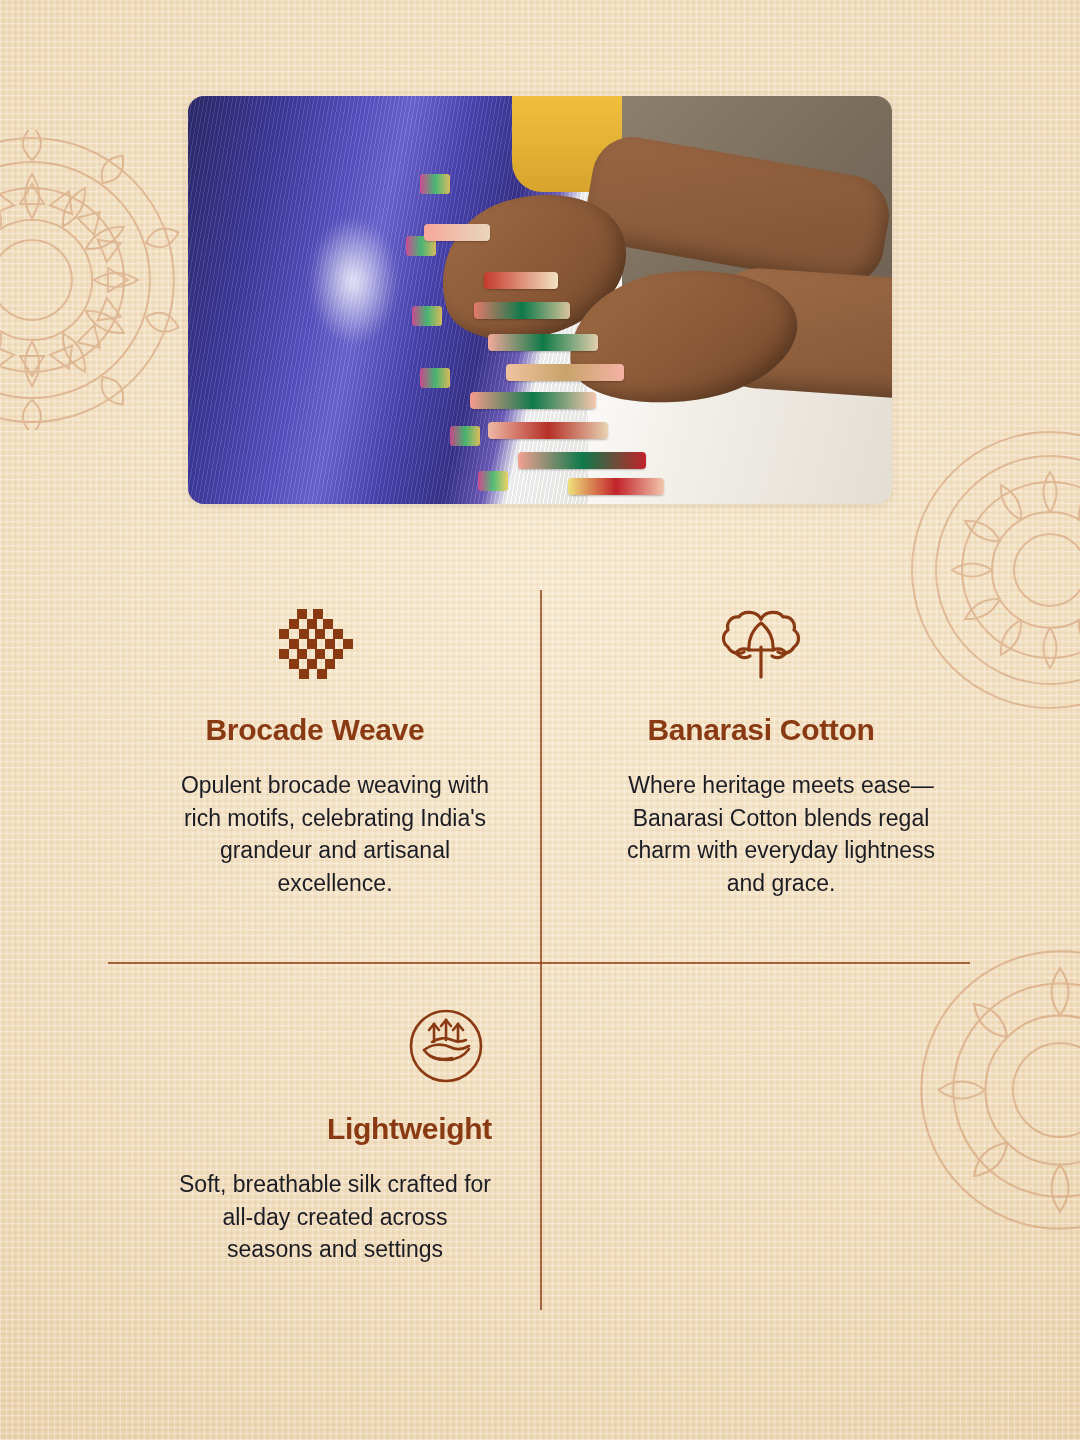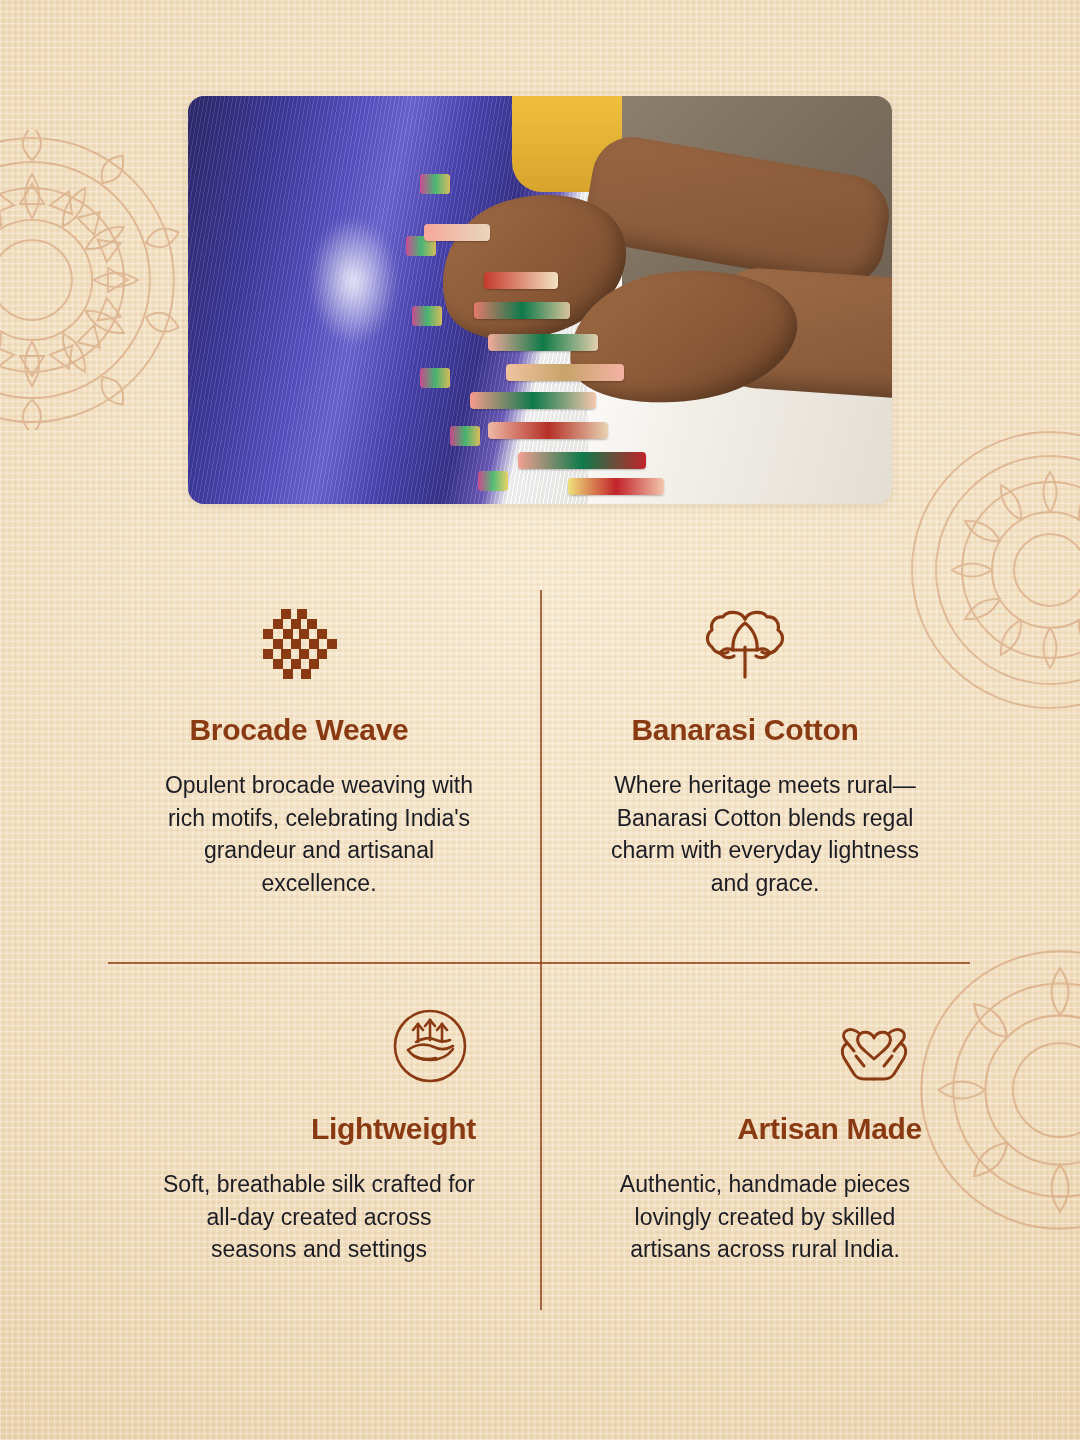--- a/index.html
+++ b/index.html
@@ -129,21 +129,21 @@
   .bobbin {
     position: absolute;
     height: 17px;
     border-radius: 4px;
     box-shadow: 0 1px 2px rgba(0,0,0,0.25);
   }
 
   
   .grid {
     position: absolute;
-    left: 92px;
+    left: 108px;
     top: 585px;
     width: 860px;
     height: 730px;
     z-index: 3;
     display: grid;
     grid-template-columns: 1fr 1fr;
     grid-template-rows: 1fr 1fr;
     gap: 32px;
   }
   .v-divider {
@@ -492,21 +492,21 @@
       <svg width="96" height="96" viewBox="0 0 96 96" fill="none" stroke="#8a3a12" stroke-width="3.2" stroke-linecap="round" stroke-linejoin="round">
         <path d="M48 20c-4-8-18-9-22-2-8-1-13 6-11 13-6 4-6 13 0 17 3 6 11 8 16 5"></path>
         <path d="M48 20c4-8 18-9 22-2 8-1 13 6 11 13 6 4 6 13 0 17-3 6-11 8-16 5"></path>
         <path d="M48 24c-8 6-13 16-12 27h24c1-11-4-21-12-27z"></path>
         <path d="M36 51c-5-2-10-1-13 3 4 5 10 6 14 3"></path>
         <path d="M60 51c5-2 10-1 13 3-4 5-10 6-14 3"></path>
         <path d="M48 48v30"></path>
       </svg>
     </div>
     <div class="title">Banarasi Cotton</div>
-    <div class="desc">Where heritage meets rural—Banarasi Cotton blends regal charm with everyday lightness and grace.</div>
+    <div class="desc">Where heritage meets ease—Banarasi Cotton blends regal charm with everyday lightness and grace.</div>
   </div>
 
   <div class="cell row2">
     <div class="icon">
       <svg width="92" height="92" viewBox="0 0 92 92" fill="none" stroke="#8a3a12" stroke-width="2.6" stroke-linecap="round" stroke-linejoin="round">
         <circle cx="46" cy="46" r="35"></circle>
         <path d="M32 42c6-4 14-5 20-2 5 2 9 2 14 0"></path>
         <path d="M24 50c8-6 18-7 26-3 6 3 12 3 19-1"></path>
         <path d="M24 50c4 6 12 10 22 10s18-4 23-11"></path>
         <path d="M30 56c6 3 14 4 22 2"></path>
@@ -518,29 +518,14 @@
           <path d="M46 20l5 6"></path>
         <path d="M58 42V24"></path>
           <path d="M58 24l-5 6"></path>
           <path d="M58 24l5 6"></path>
       </svg>
     </div>
     <div class="title">Lightweight</div>
     <div class="desc">Soft, breathable silk crafted for all-day created across seasons and settings</div>
   </div>
 
-  <div class="cell row2">
-    <div class="icon">
-      <svg width="96" height="96" viewBox="0 0 96 96" fill="none" stroke="#8a3a12" stroke-width="3" stroke-linecap="round" stroke-linejoin="round">
-        <path d="M48 40c-3-7-13-8-16-1-2 5 2 10 7 14l9 8 9-8c5-4 9-9 7-14-3-7-13-6-16 1z"></path>
-        <path d="M34 36c-4-4-10-6-14-3-3 2-3 6-1 9l9 11"></path>
-        <path d="M62 36c4-4 10-6 14-3 3 2 3 6 1 9l-9 11"></path>
-        <path d="M20 46c-4 3-5 9-2 14l10 16c2 3 6 5 10 5h10"></path>
-        <path d="M76 46c4 3 5 9 2 14L68 76c-2 3-6 5-10 5H48"></path>
-        <path d="M30 58l8 10"></path>
-        <path d="M66 58l-8 10"></path>
-      </svg>
-    </div>
-    <div class="title">Artisan Made</div>
-    <div class="desc">Authentic, handmade pieces lovingly created by skilled artisans across rural India.</div>
-  </div>
 
 </div>
 
 </body></html>

